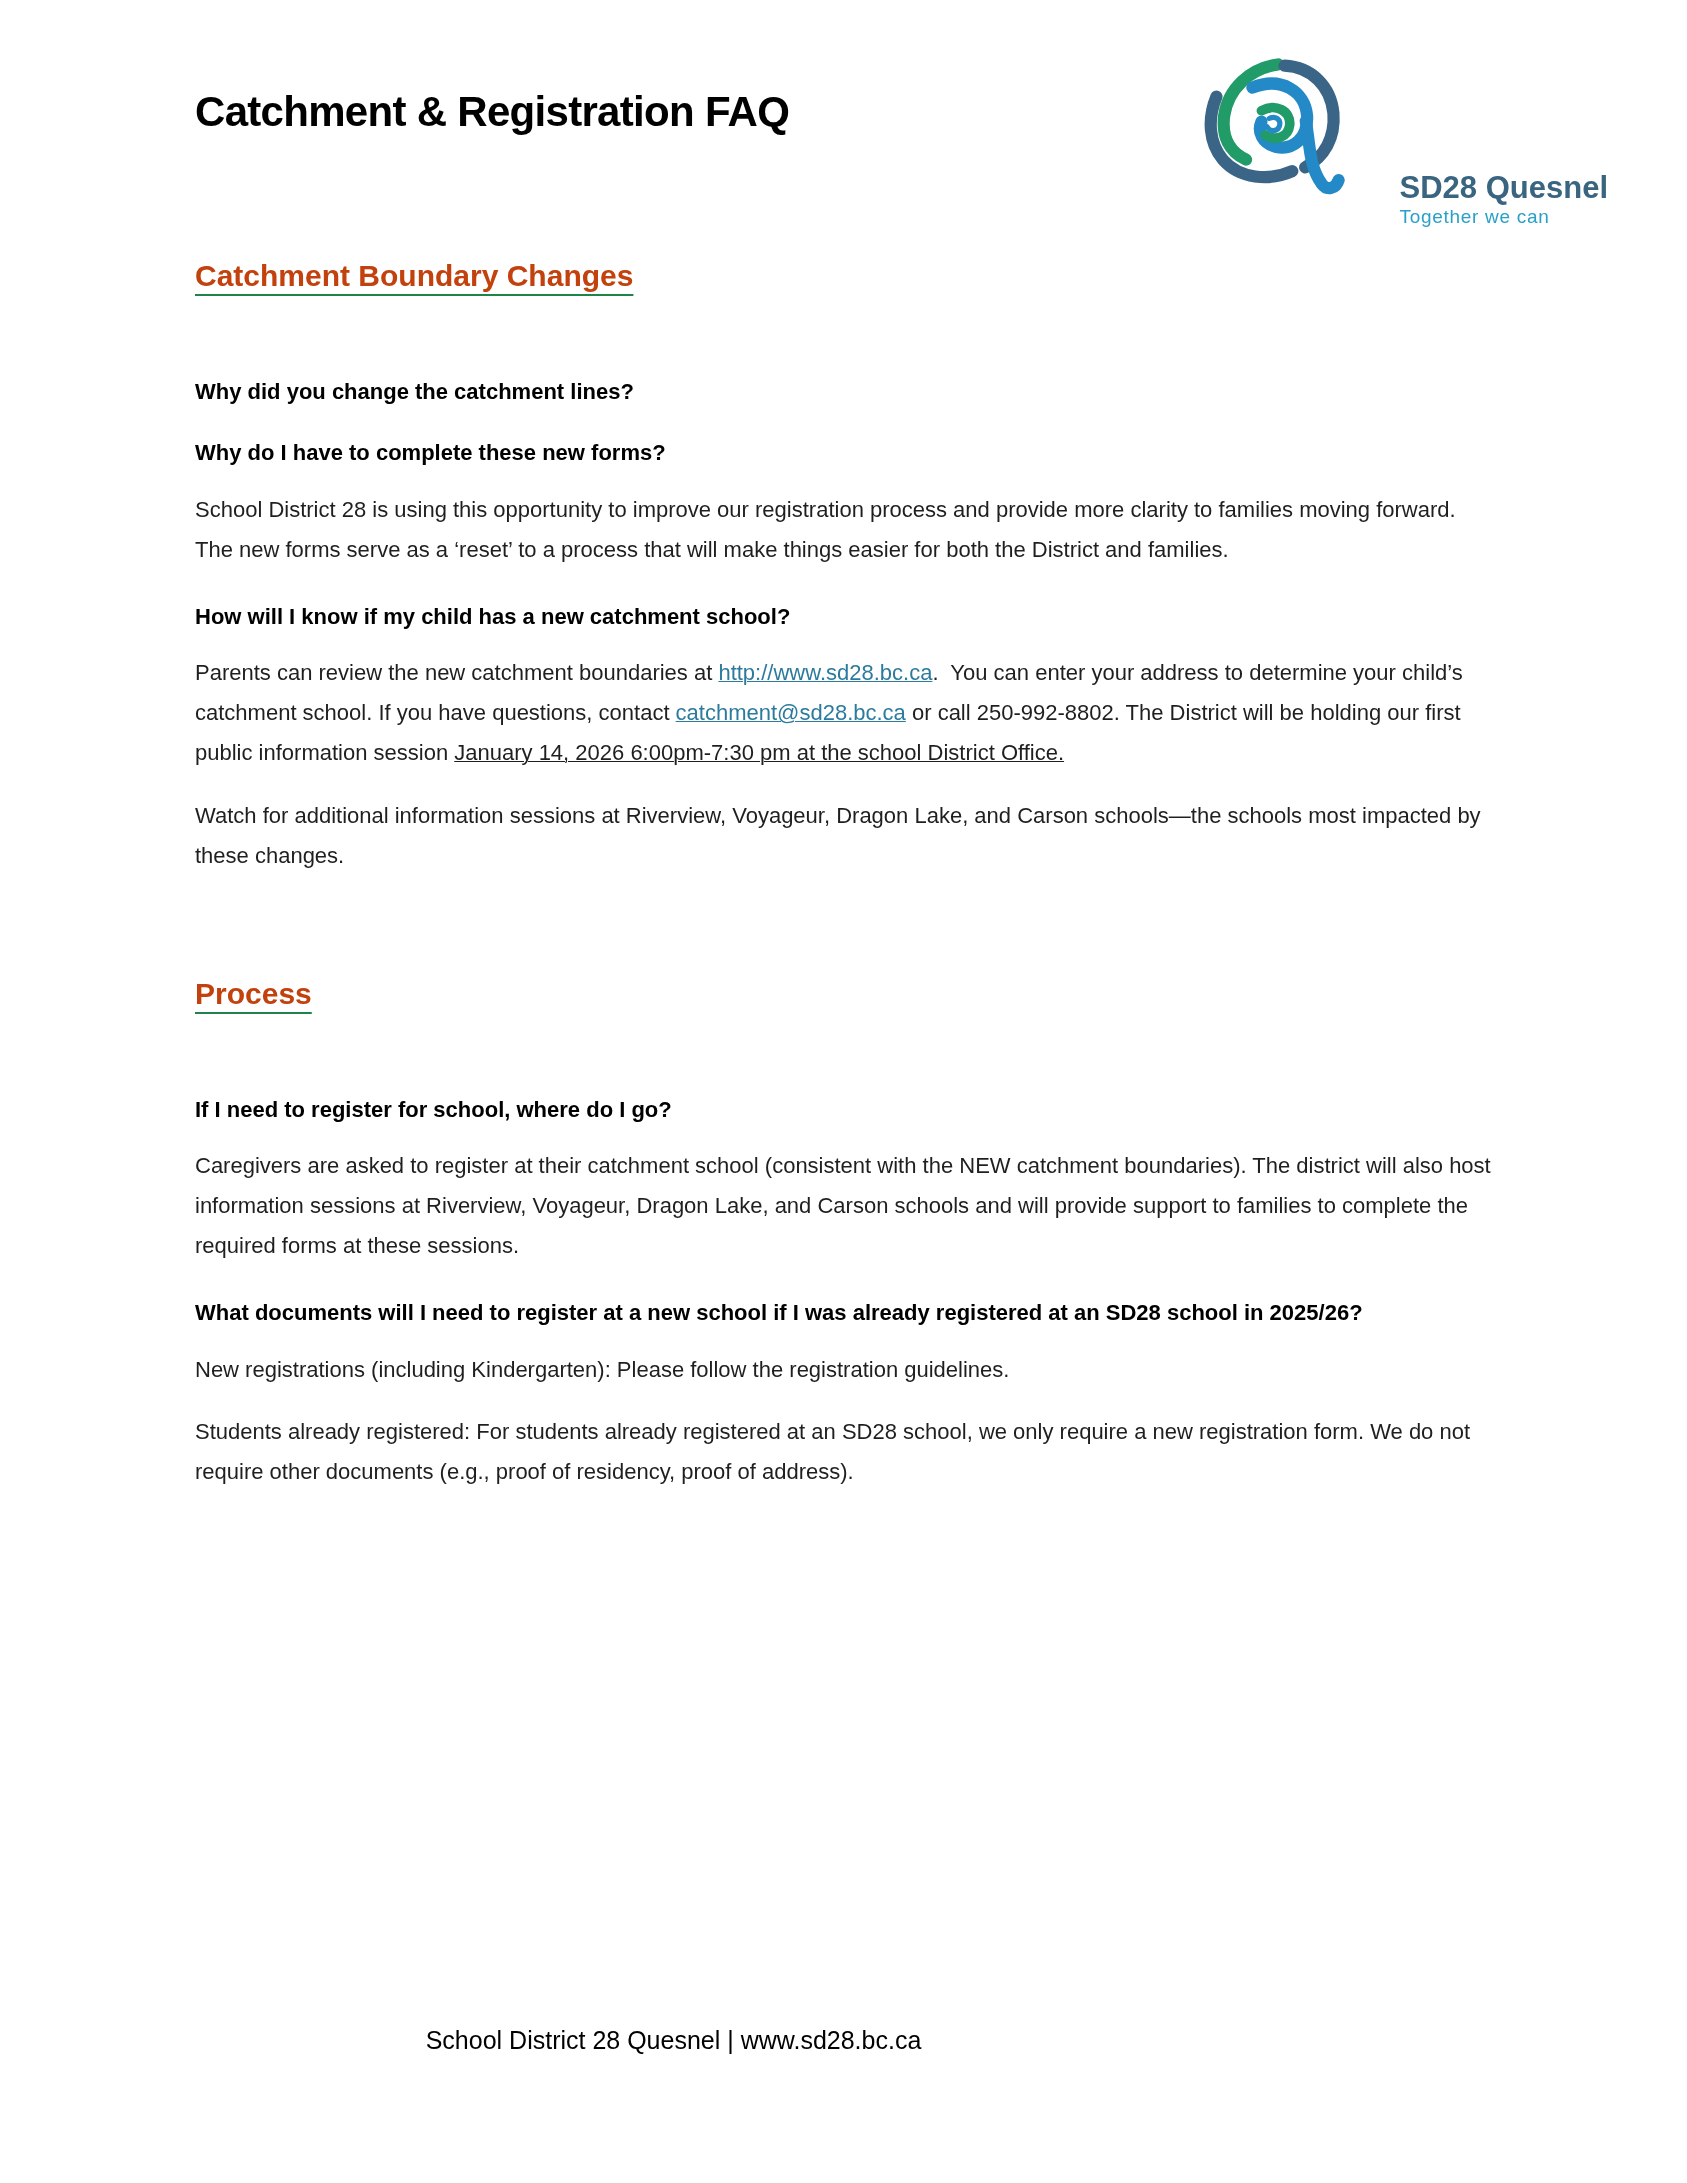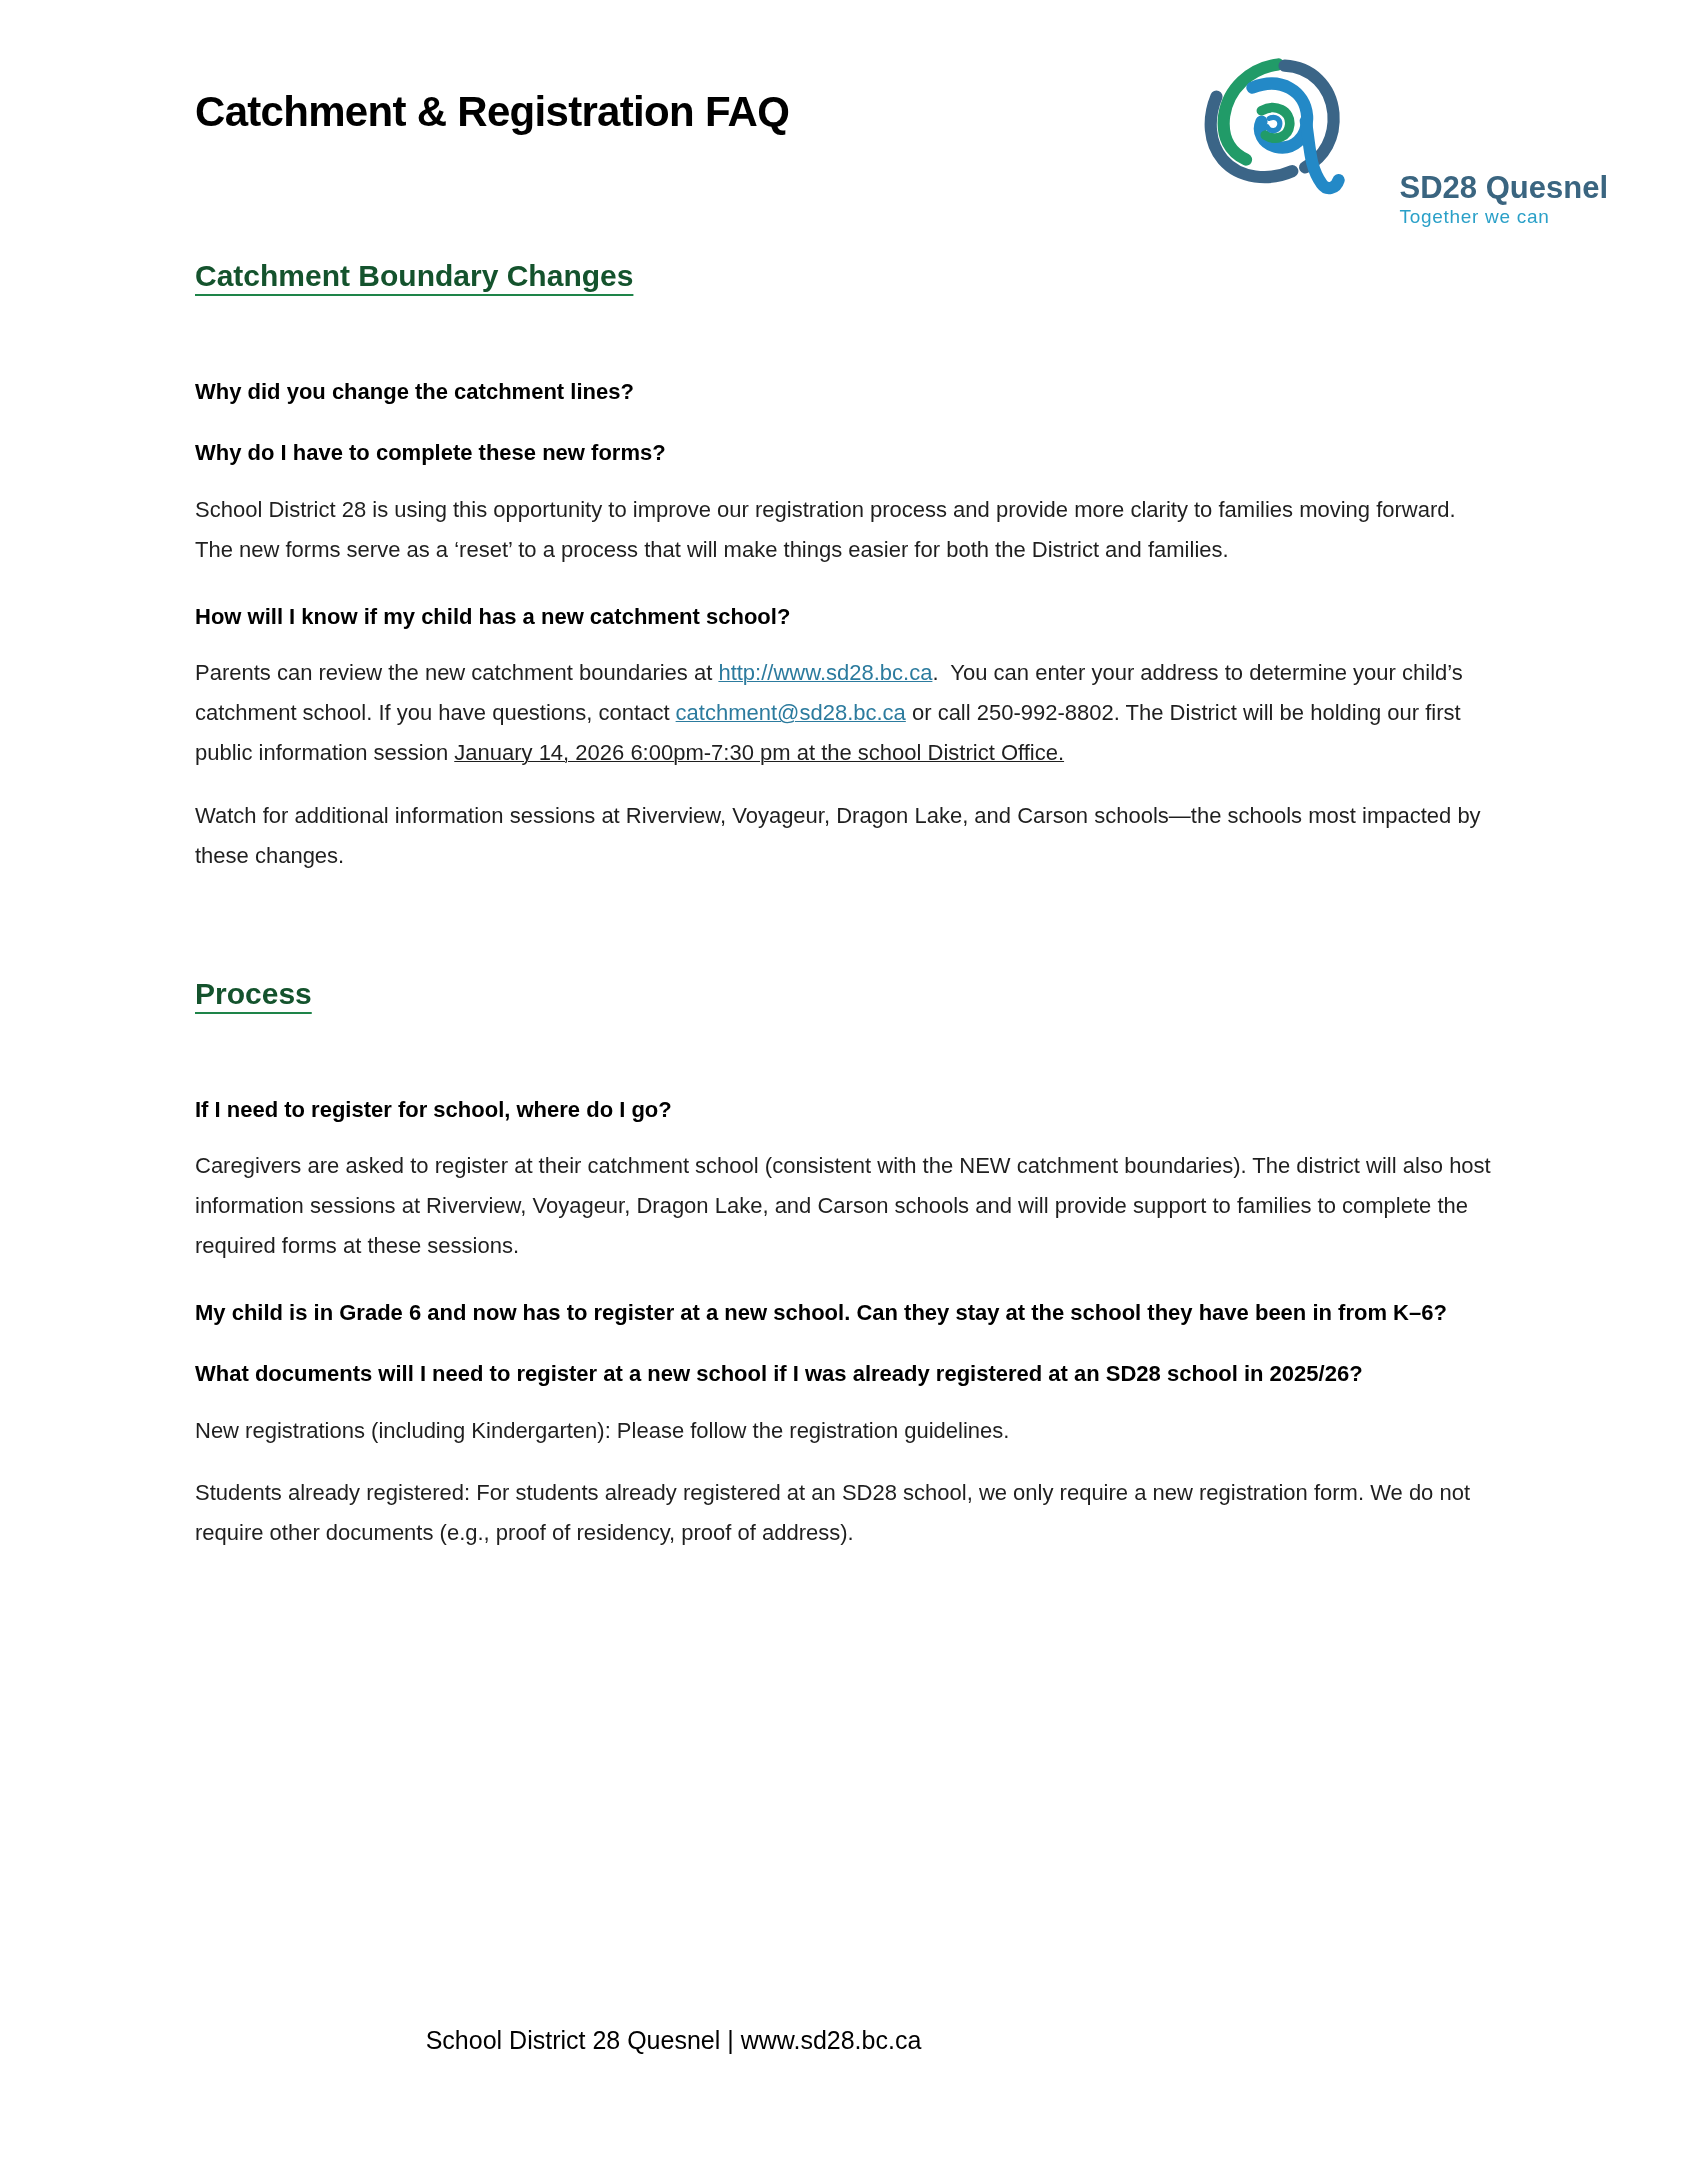--- a/index.html
+++ b/index.html
@@ -49,21 +49,21 @@
     font-weight: 400;
     color: #2AA0C8;
     letter-spacing: 0.7px;
     line-height: 24px;
   }
   
   .section-heading {
     margin-top: 99px;
     font-size: 30px;
     font-weight: 700;
-    color: #14532d;
+    color: #c2410c;
     text-decoration: underline;
     text-decoration-color: #1E8449;
     text-decoration-thickness: 2px;
     text-underline-offset: 8px;
     line-height: 37px;
   }
   .section-heading.first { margin-top: 120px; }
   .question {
     margin-top: 32px;
     font-size: 22px;
@@ -144,21 +144,20 @@
   <p class="question">How will I know if my child has a new catchment school?</p>
   <p class="para"><span>Parents can review the new catchment boundaries at </span><a class="link">http://www.sd28.bc.ca</a><span>.  You can enter your address to determine your child’s catchment school. If you have questions, contact </span><a class="link">catchment@sd28.bc.ca</a><span> or call 250-992-8802. The District will be holding our first public information session </span><span class="u">January 14, 2026 6:00pm-7:30 pm at the school District Office.</span></p>
 
   <p class="para">Watch for additional information sessions at Riverview, Voyageur, Dragon Lake, and Carson schools—the schools most impacted by these changes.</p>
 
   <h2 class="section-heading">Process</h2>
 
   <p class="question first">If I need to register for school, where do I go?</p>
   <p class="para">Caregivers are asked to register at their catchment school (consistent with the NEW catchment boundaries). The district will also host information sessions at Riverview, Voyageur, Dragon Lake, and Carson schools and will provide support to families to complete the required forms at these sessions.</p>
 
-  <p class="question">My child is in Grade 6 and now has to register at a new school. Can they stay at the school they have been in from K–6?</p>
 
   <p class="question">What documents will I need to register at a new school if I was already registered at an SD28 school in 2025/26?</p>
   <p class="para">New registrations (including Kindergarten): Please follow the registration guidelines.</p>
   <p class="para">Students already registered: For students already registered at an SD28 school, we only require a new registration form. We do not require other documents (e.g., proof of residency, proof of address).</p>
 
   <div class="footer">School District 28 Quesnel | www.sd28.bc.ca</div>
 
 </div>
 
 

